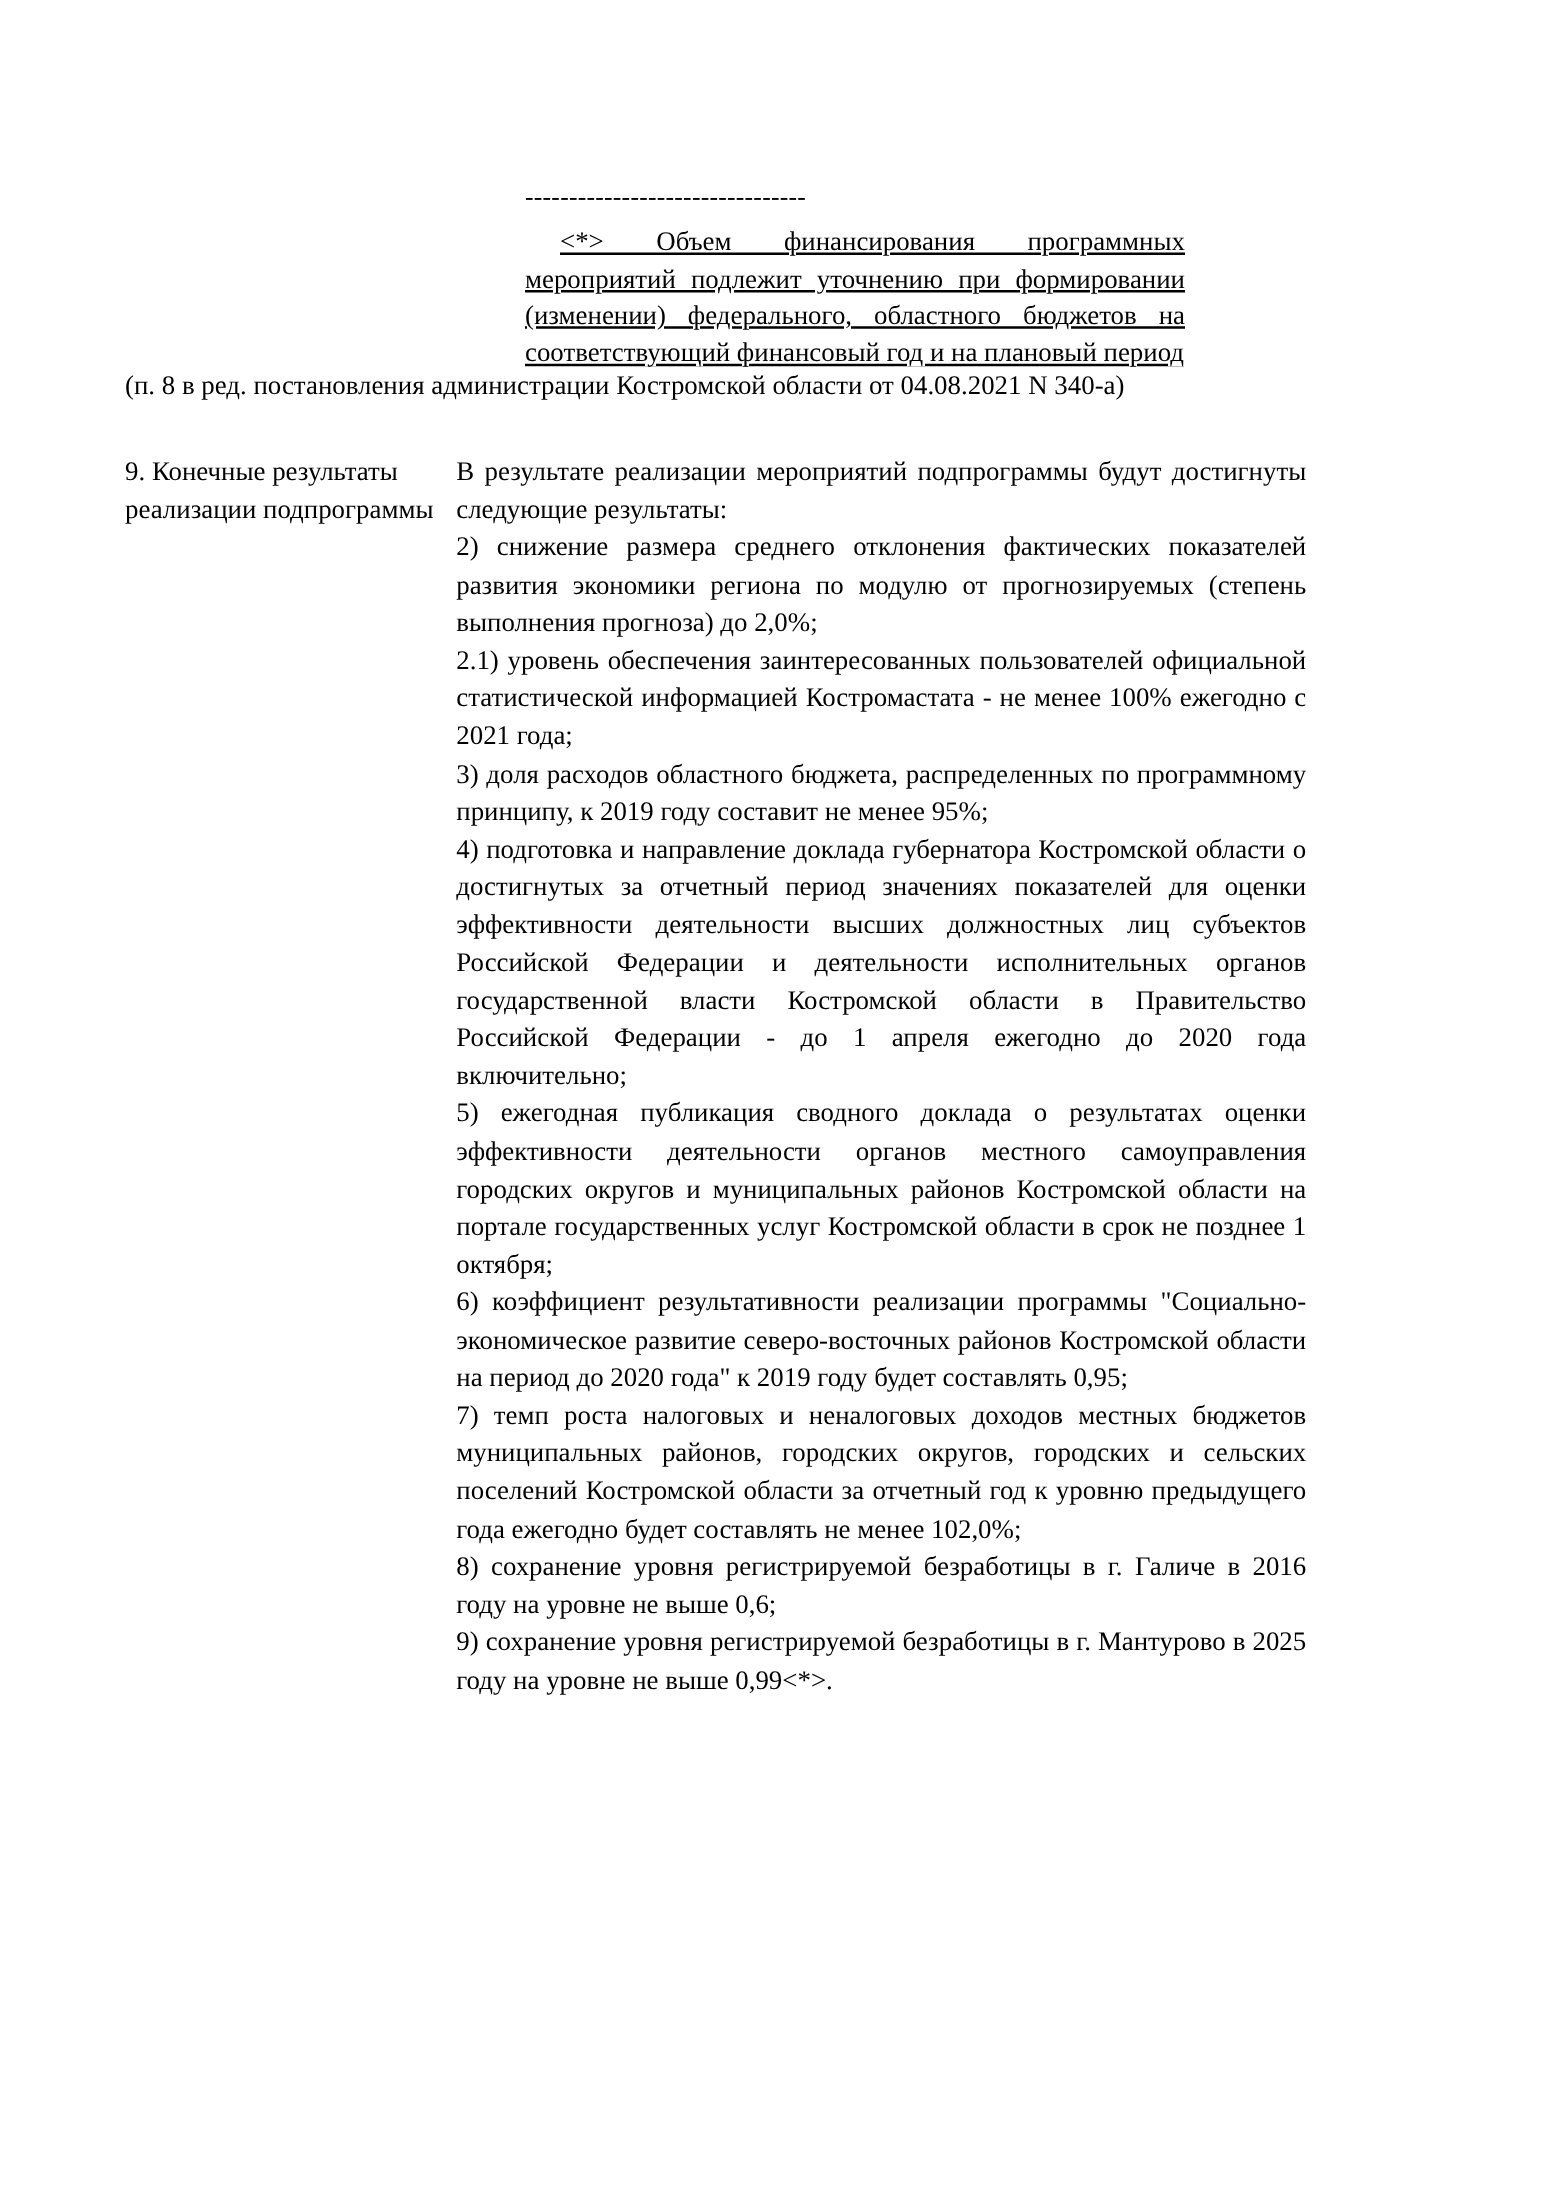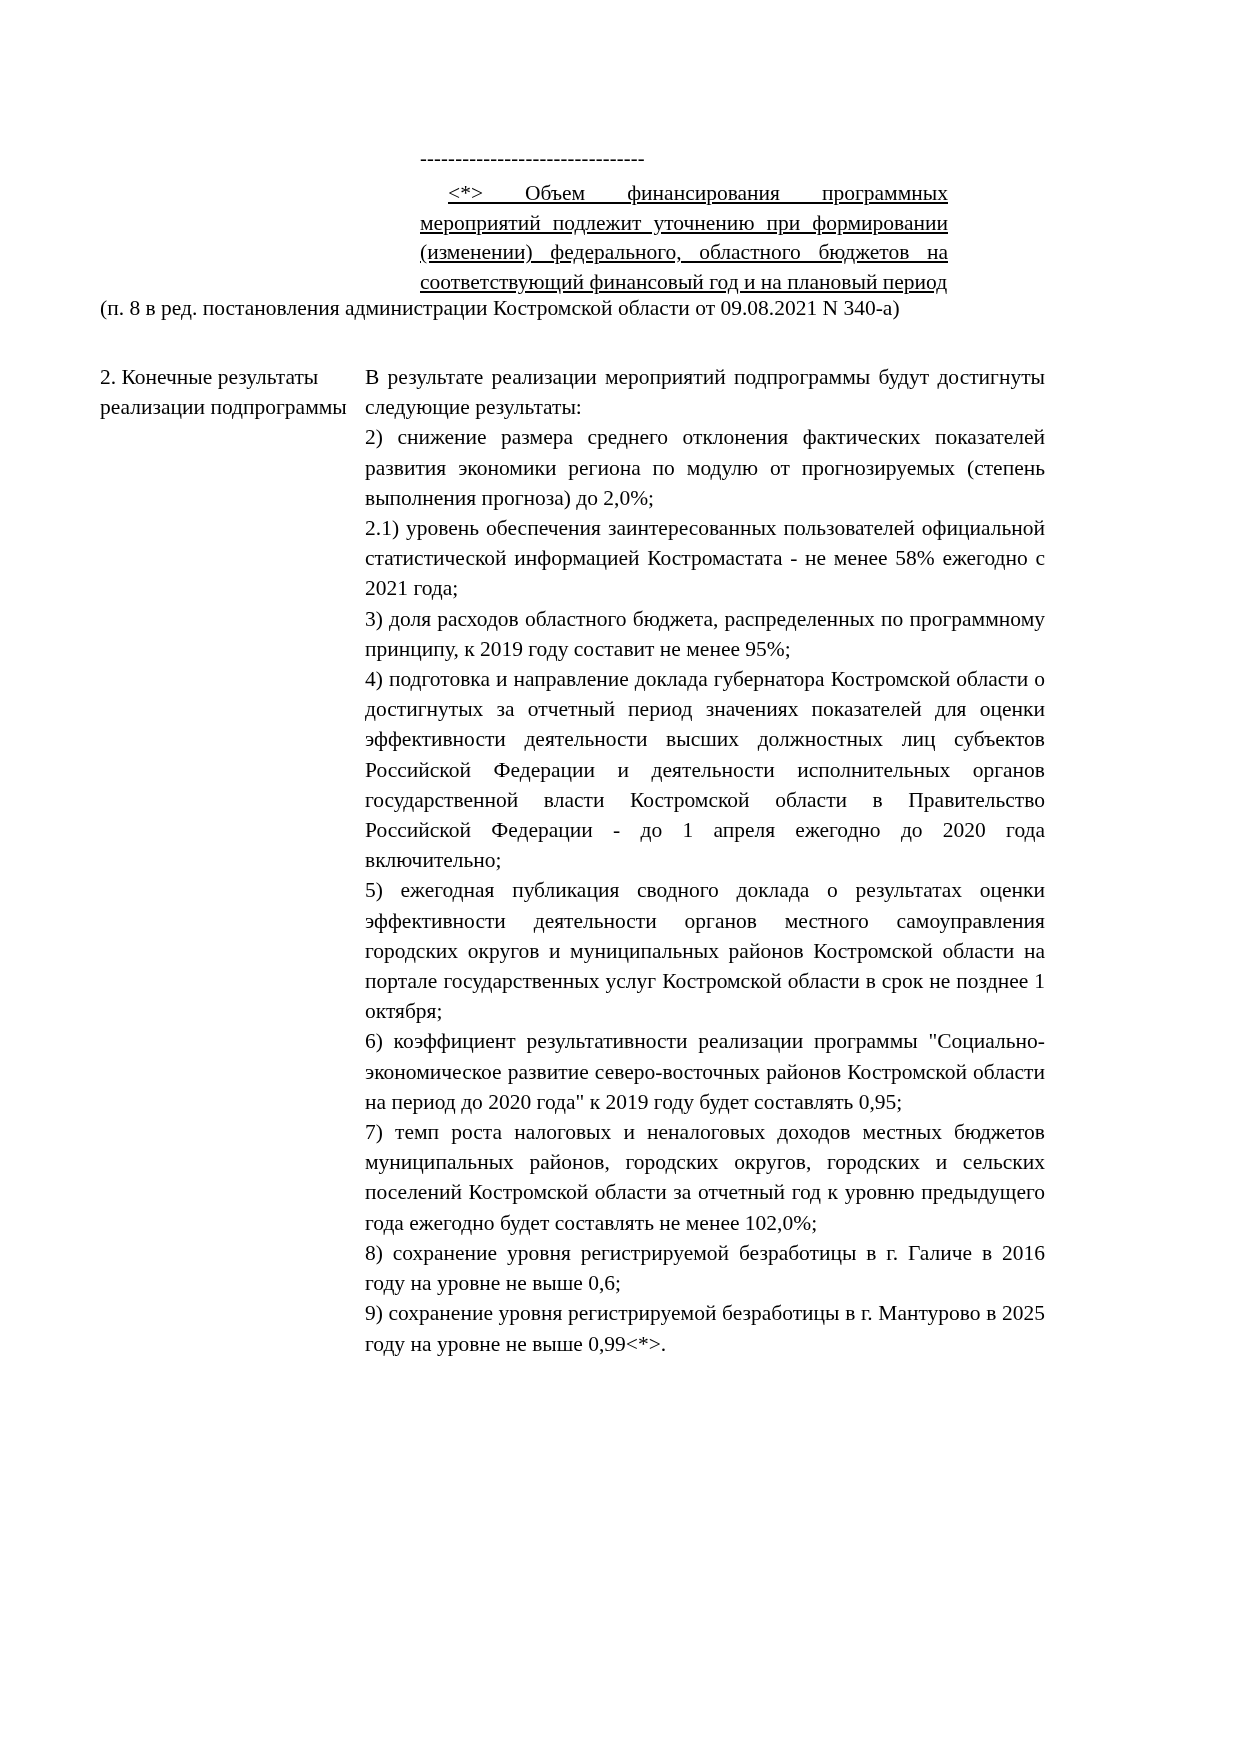--- a/index.html
+++ b/index.html
@@ -100,28 +100,28 @@
 </head>
 <body>
 
 <div class="page">
 
   <div class="footnote-block">
     <div class="rule-dashes">--------------------------------</div>
     <div class="footnote-text">&lt;*&gt; Объем финансирования программных мероприятий подлежит уточнению при формировании (изменении) федерального, областного бюджетов на соответствующий финансовый год и на плановый период</div>
   </div>
 
-  <div class="citation">(п. 8 в ред. постановления администрации Костромской области от 09.08.2021 N 340-а)</div>
+  <div class="citation">(п. 8 в ред. постановления администрации Костромской области от 04.08.2021 N 340-а)</div>
 
   <div class="row">
-    <div class="col-label">2. Конечные результаты реализации подпрограммы</div>
+    <div class="col-label">9. Конечные результаты реализации подпрограммы</div>
     <div class="col-body">
       <p>В результате реализации мероприятий подпрограммы будут достигнуты следующие результаты:</p>
       <p>2) снижение размера среднего отклонения фактических показателей развития экономики региона по модулю от прогнозируемых (степень выполнения прогноза) до 2,0%;</p>
-      <p>2.1) уровень обеспечения заинтересованных пользователей официальной статистической информацией Костромастата - не менее 58% ежегодно с 2021 года;</p>
+      <p>2.1) уровень обеспечения заинтересованных пользователей официальной статистической информацией Костромастата - не менее 100% ежегодно с 2021 года;</p>
       <p>3) доля расходов областного бюджета, распределенных по программному принципу, к 2019 году составит не менее 95%;</p>
       <p>4) подготовка и направление доклада губернатора Костромской области о достигнутых за отчетный период значениях показателей для оценки эффективности деятельности высших должностных лиц субъектов Российской Федерации и деятельности исполнительных органов государственной власти Костромской области в Правительство Российской Федерации - до 1 апреля ежегодно до 2020 года включительно;</p>
       <p>5) ежегодная публикация сводного доклада о результатах оценки эффективности деятельности органов местного самоуправления городских округов и муниципальных районов Костромской области на портале государственных услуг Костромской области в срок не позднее 1 октября;</p>
       <p>6) коэффициент результативности реализации программы "Социально-экономическое развитие северо-восточных районов Костромской области на период до 2020 года" к 2019 году будет составлять 0,95;</p>
       <p>7) темп роста налоговых и неналоговых доходов местных бюджетов муниципальных районов, городских округов, городских и сельских поселений Костромской области за отчетный год к уровню предыдущего года ежегодно будет составлять не менее 102,0%;</p>
       <p>8) сохранение уровня регистрируемой безработицы в г. Галиче в 2016 году на уровне не выше 0,6;</p>
       <p>9) сохранение уровня регистрируемой безработицы в г. Мантурово в 2025 году на уровне не выше 0,99&lt;*&gt;.</p>
     </div>
   </div>
 

